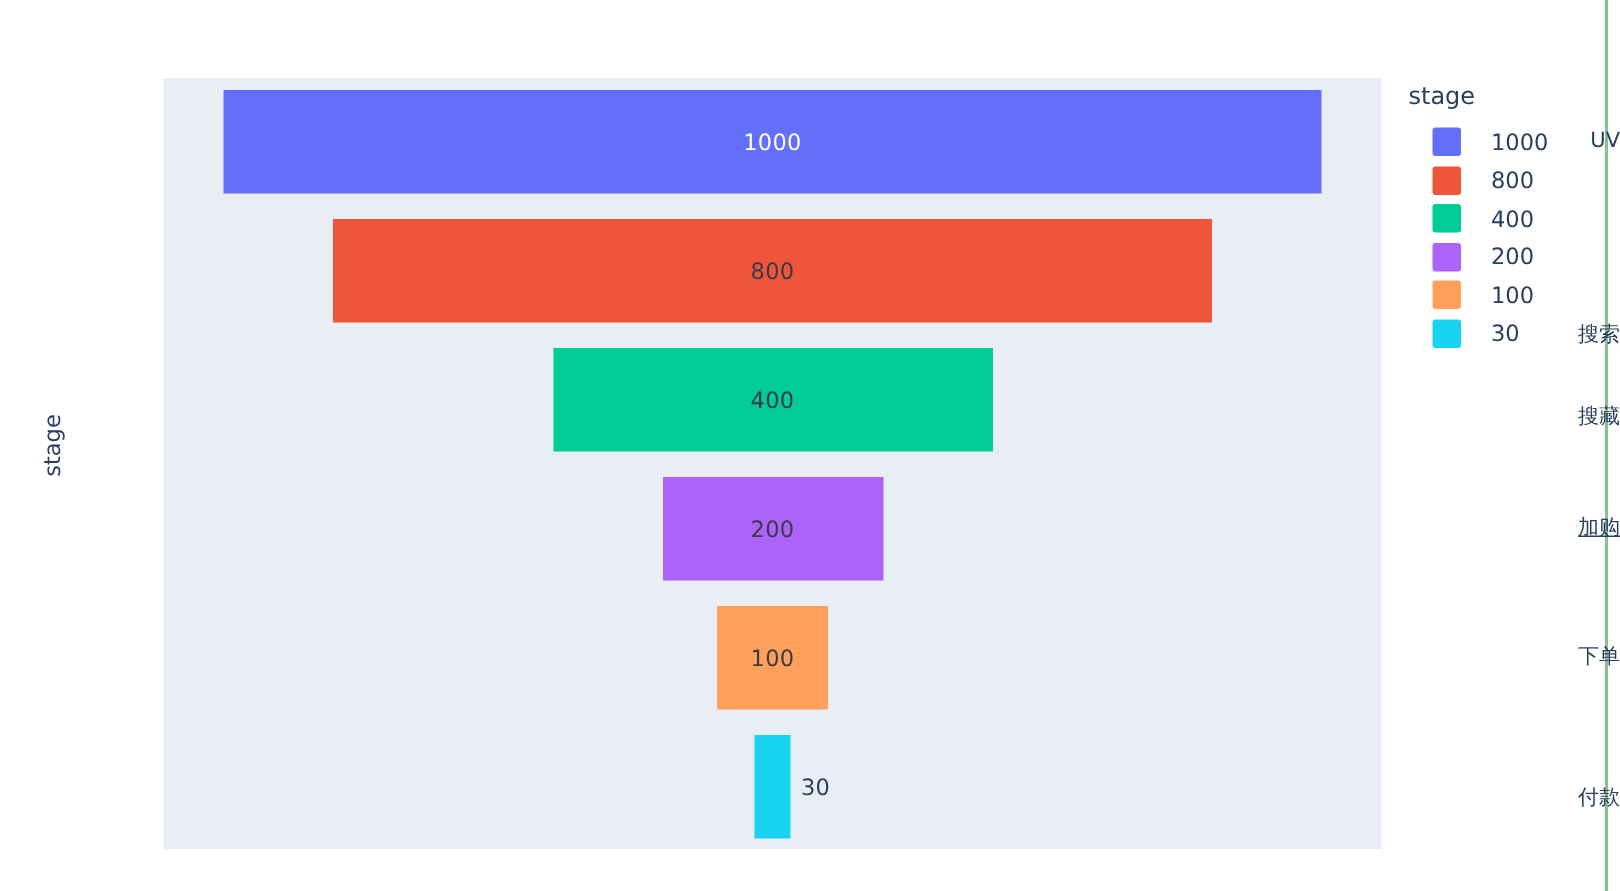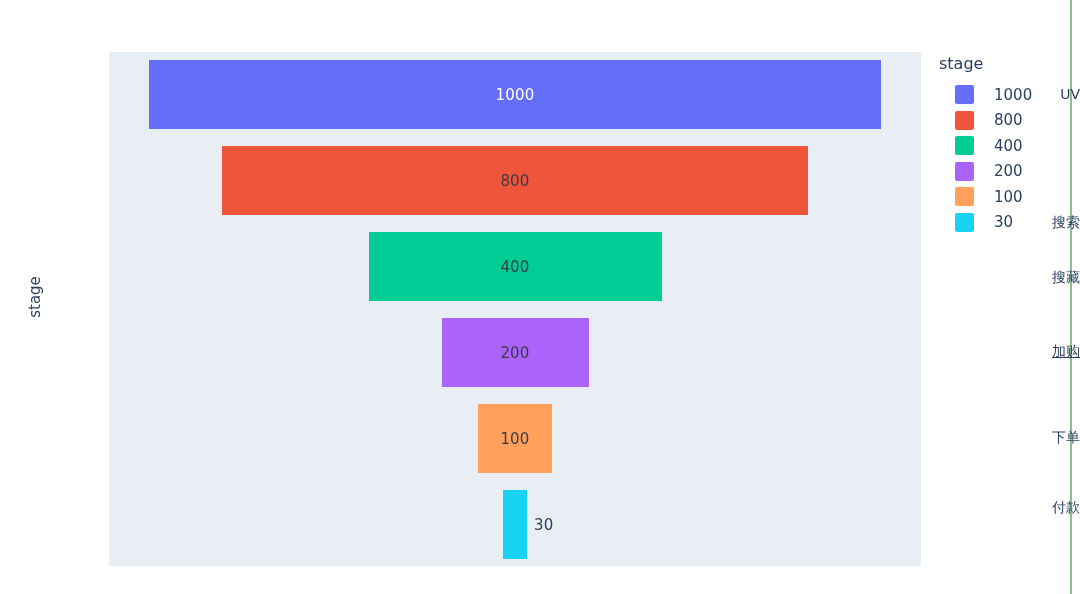--- a/index.html
+++ b/index.html
@@ -142,21 +142,21 @@
   <div id="right-rule"></div>
 
   <div id="yaxis-title">stage</div>
 
   <div id="yticks">
     <div class="ytick" style="top:94px;">UV</div>
     <div class="ytick" style="top:180px;margin-top:43px;">搜索</div>
     <div class="ytick" style="top:262px;margin-top:16px;">搜藏</div>
     <div class="ytick" style="top:352px;text-decoration:underline;">加购</div>
     <div class="ytick" style="top:438px;">下单</div>
-    <div class="ytick" style="top:508px;">付款</div>
+    <div class="ytick" style="top:532px;">付款</div>
   </div>
 
   <div id="plot-area">
 
     <div class="bar-row" style="top:8px;">
       <div class="bar" style="width:732px;background:#636efa;">
         <span class="bar-label inside-light">1000</span>
       </div>
     </div>
 

